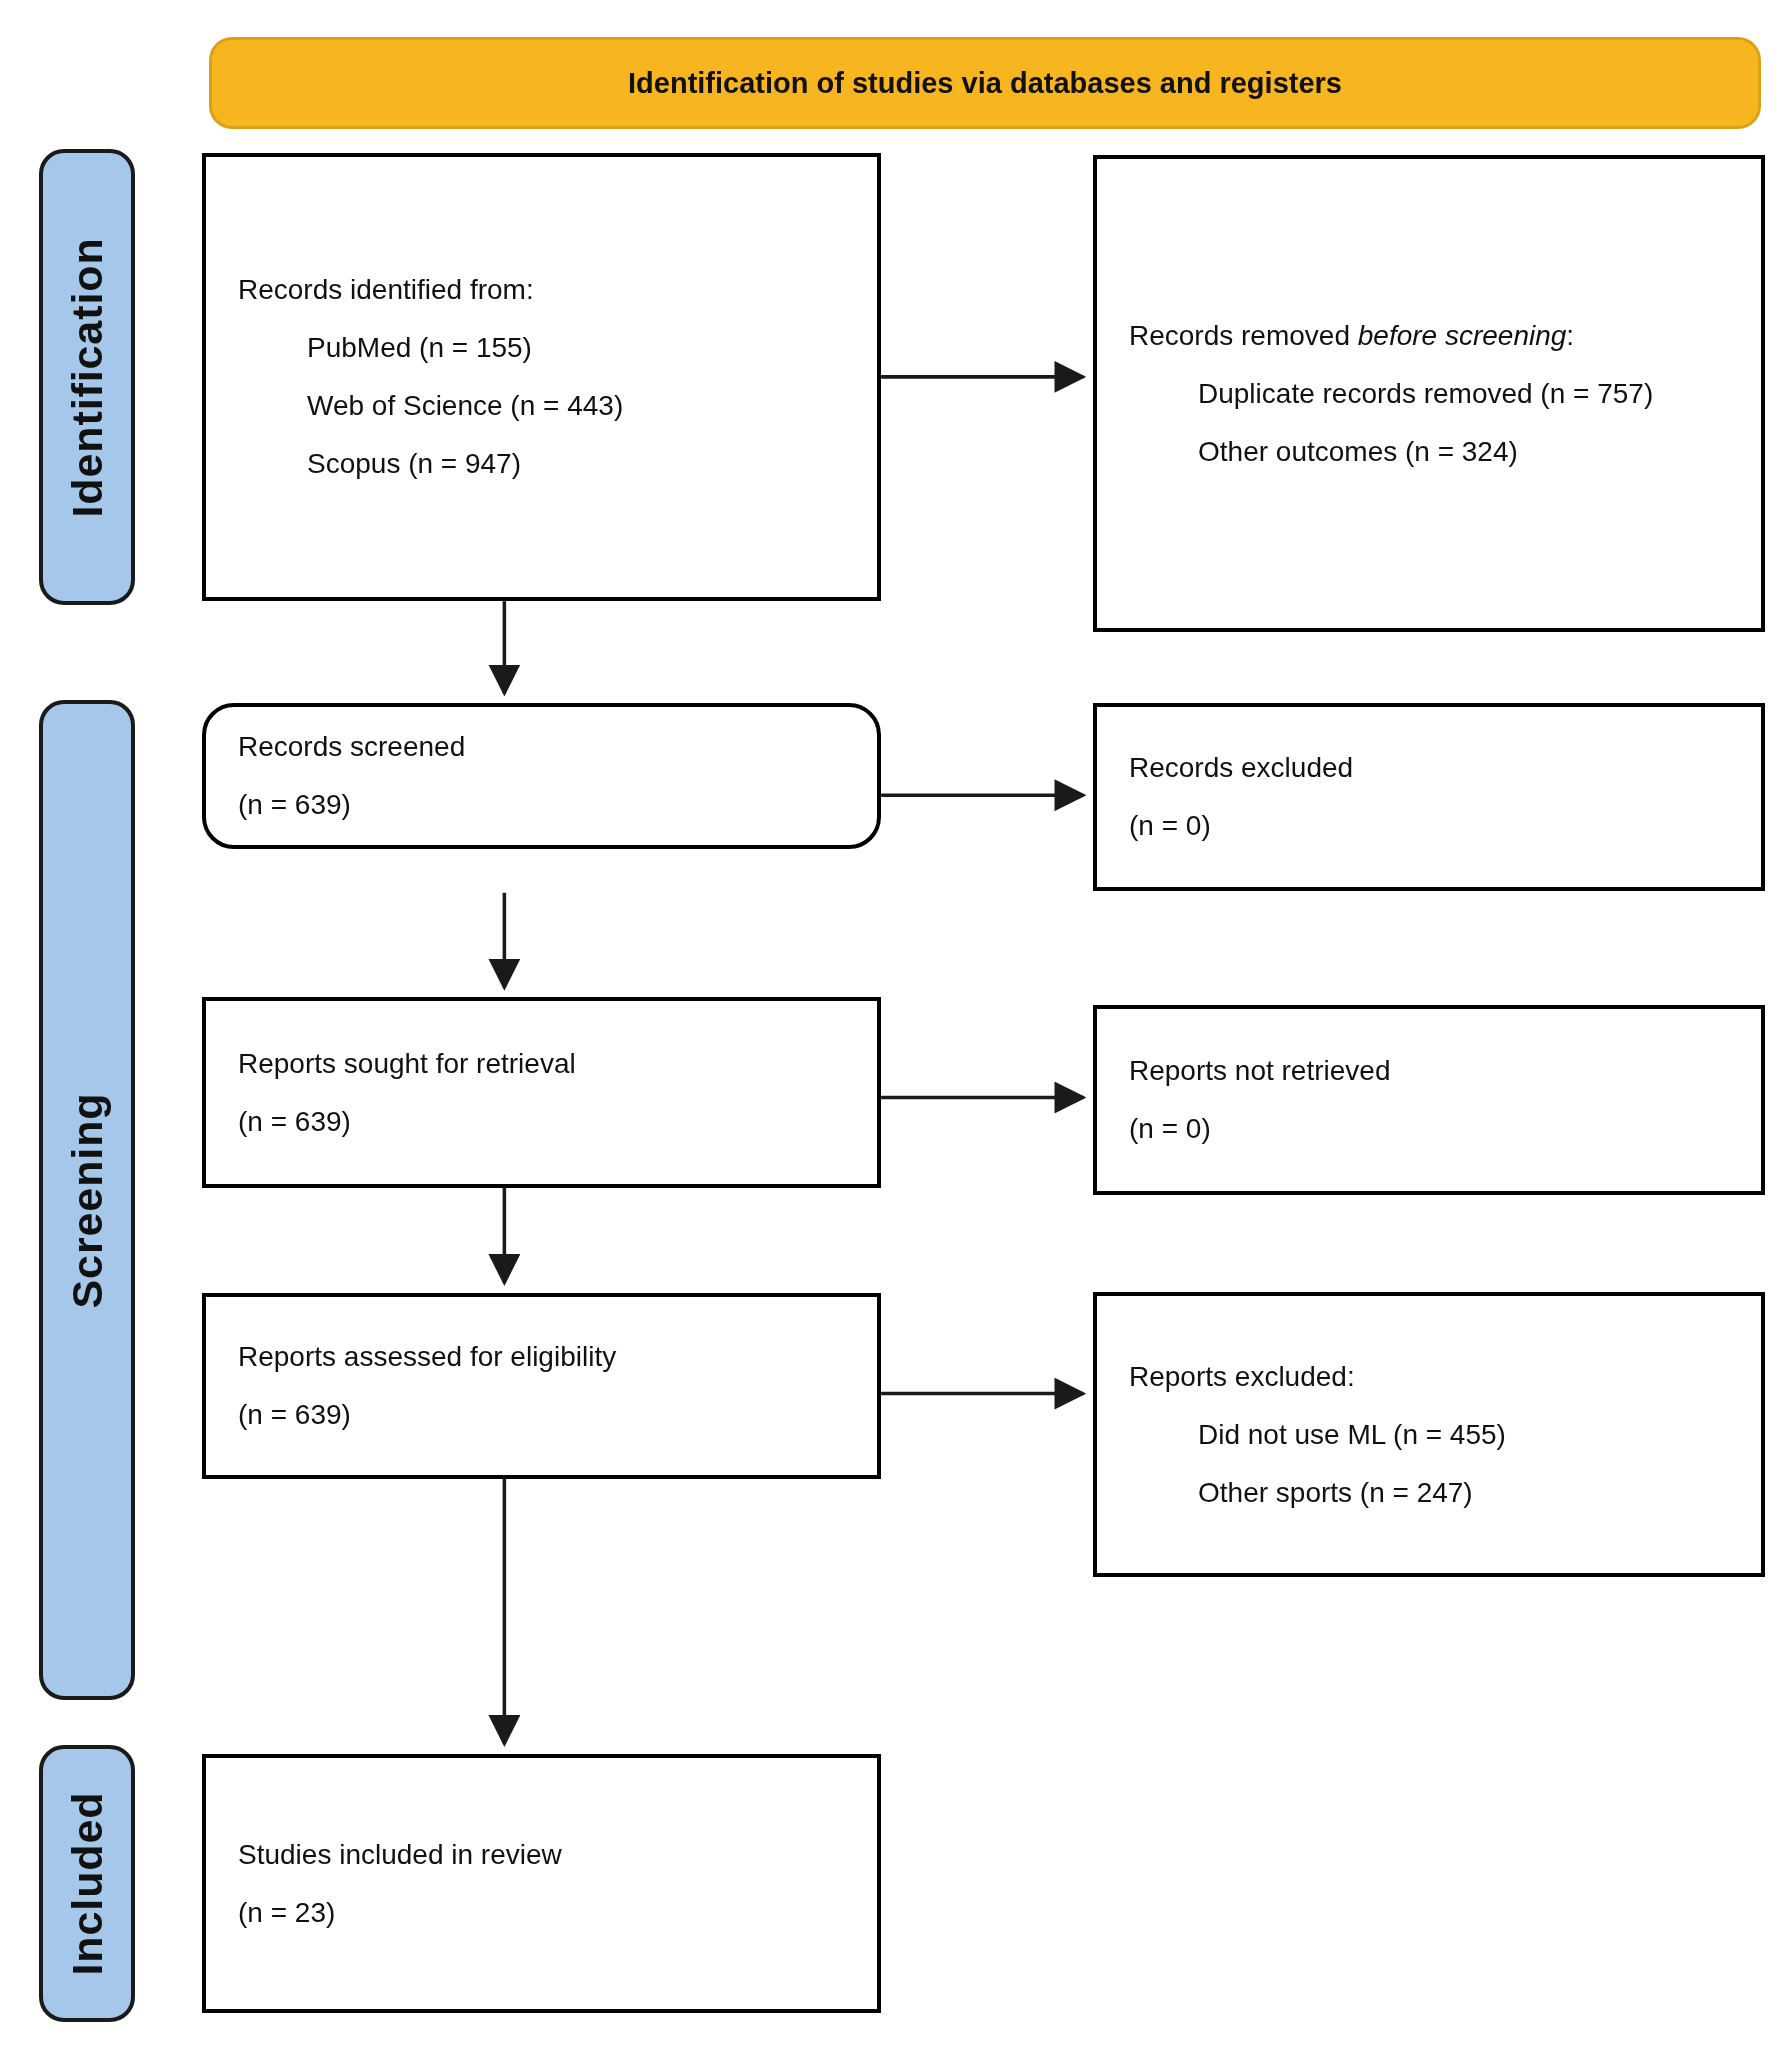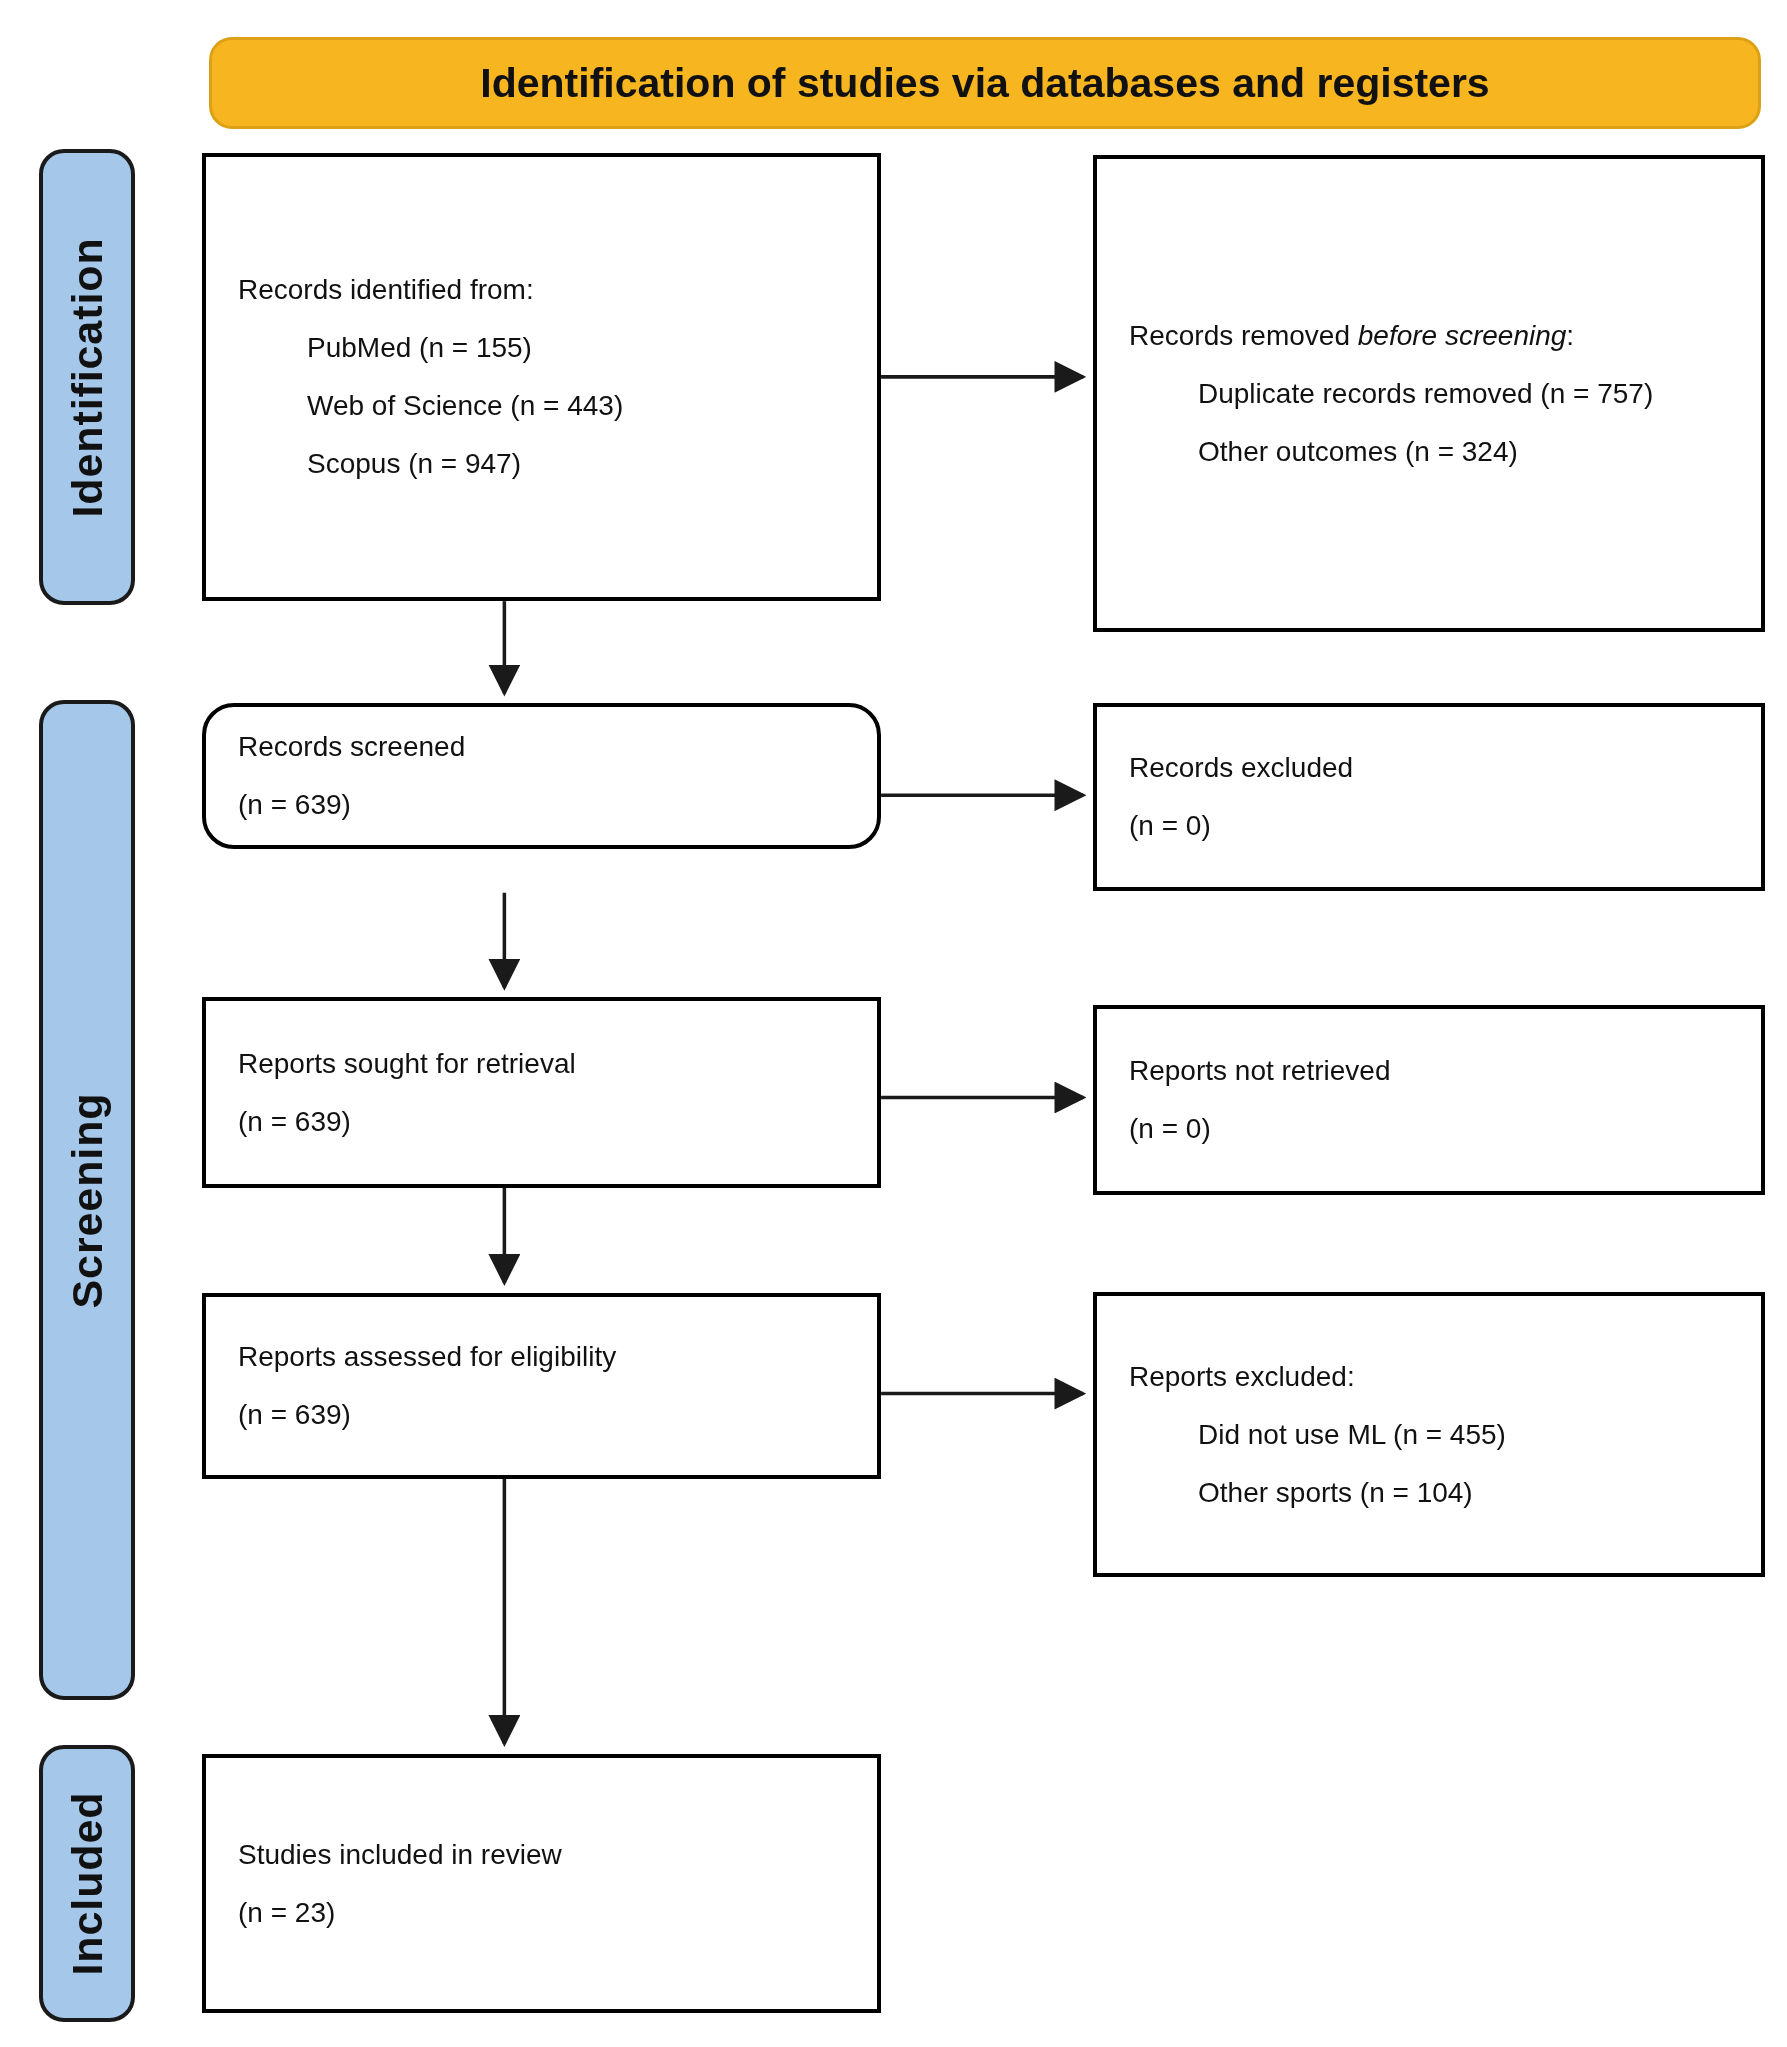--- a/index.html
+++ b/index.html
@@ -11,21 +11,21 @@
     color:#111111;
     overflow:hidden;
   }
   
   .banner{
     position:absolute;left:209px;top:37px;width:1552px;height:92px;
     background:#F7B51F;border:3.5px solid #DCA014;border-radius:23px;
     display:flex;align-items:center;justify-content:center;
     box-sizing:border-box;
   }
-  .banner span{font-size:41px;font-weight:bold;color:#111111;}
+  .banner span{font-size:29px;font-weight:bold;color:#111111;}
   
   .stage{
     position:absolute;left:39px;width:96px;
     background:#A5C7E9;border:4.4px solid #1A1A1A;border-radius:25px;
     display:flex;align-items:center;justify-content:center;
     box-sizing:border-box;
   }
   .stage .vlabel{
     transform:rotate(-90deg);
     white-space:nowrap;
@@ -97,21 +97,21 @@
     <div class="line">(n = 0)</div>
   </div>
 
   <div class="box col-left" style="top:1293px;height:186px;">
     <div class="line">Reports assessed for eligibility</div>
     <div class="line">(n = 639)</div>
   </div>
   <div class="box col-right" style="top:1292px;height:285px;">
     <div class="line">Reports excluded:</div>
     <div class="line indent">Did not use ML (n = 455)</div>
-    <div class="line indent">Other sports (n = 104)</div>
+    <div class="line indent">Other sports (n = 247)</div>
   </div>
 
   <div class="box col-left" style="top:1754px;height:259px;">
     <div class="line">Studies included in review</div>
     <div class="line">(n = 23)</div>
   </div>
 
   <svg class="arrows" viewBox="0 0 2016 2309" xmlns="http://www.w3.org/2000/svg">
     <defs>
       <marker id="ah" viewBox="0 0 10 10" refX="9" refY="5" markerWidth="9" markerHeight="9" orient="auto">

